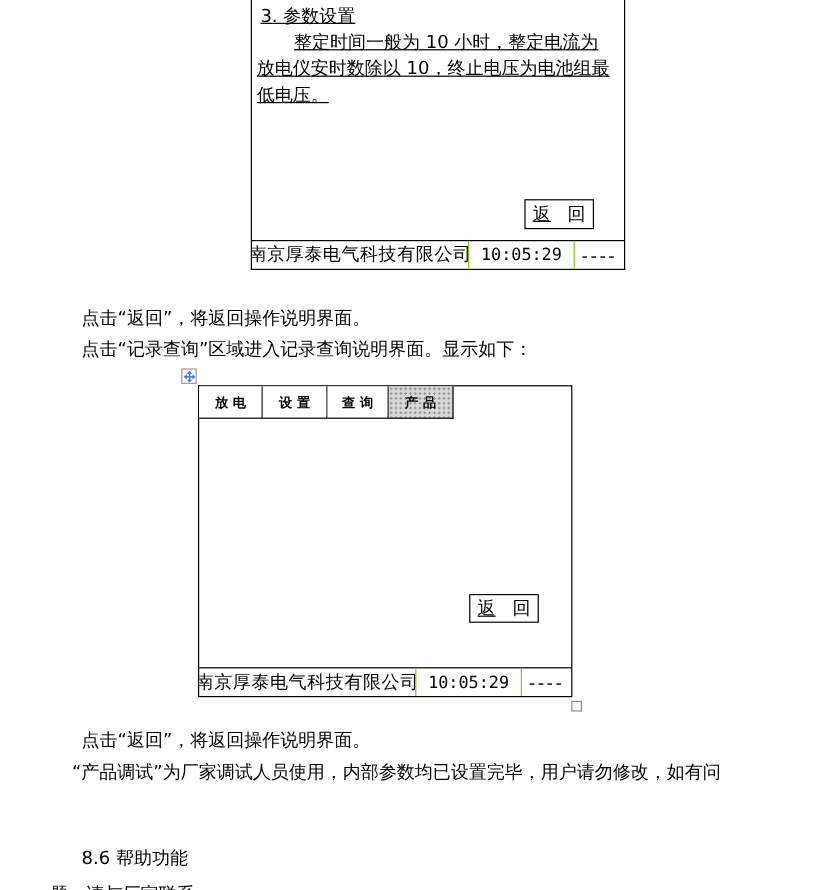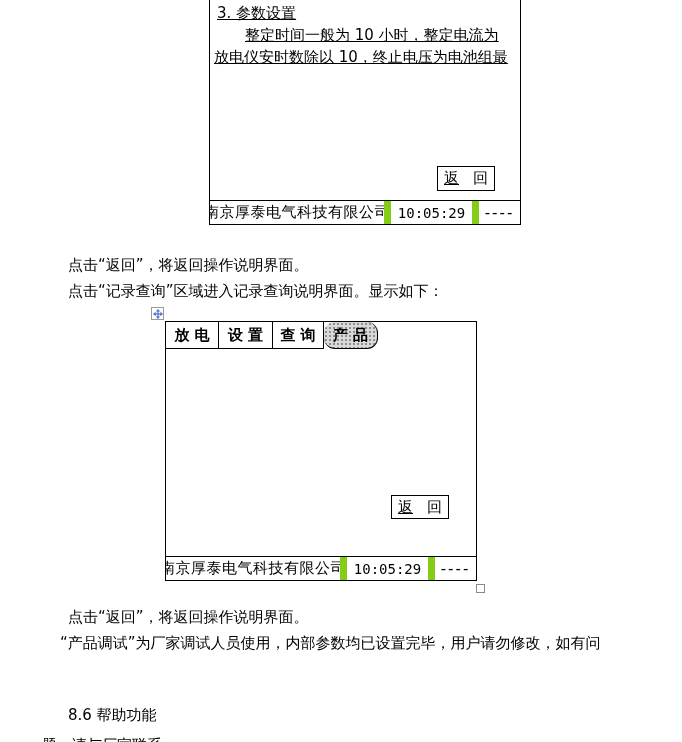--- a/index.html
+++ b/index.html
@@ -28,30 +28,29 @@
   .screen-title { padding-left: 3px; white-space: nowrap; }
   .pline { white-space: nowrap; }
   .pline.indent { padding-left: 31px; }
 
   
   .tabs { display: flex; height: 27px; }
   .tab {
     display: flex; align-items: center; justify-content: center;
     border-right: 1px solid #000000;
     border-bottom: 1px solid #000000;
-    font-weight: bold; font-size: 15px;
+    font-weight: bold; font-size: 11px;
     white-space: nowrap;
     background: #ffffff;
   }
   .tab-1 { width: 53px; } .tab-2 { width: 54px; } .tab-3 { width: 51px; } .tab-4 { width: 54px; }
   .tab.selected {
     background-color: #d9d9d9;
     background-image: radial-gradient(#8f8f8f 1px, rgba(0,0,0,0) 1.1px);
     background-size: 4px 4px;
-    border-radius: 11px;
   }
 
   
   .return-btn {
     position: absolute;
     width: 58px; height: 25px;
     border: 1px solid #000000;
     background: #ffffff;
     display: flex; align-items: center; justify-content: center;
     gap: 14px;
@@ -67,21 +66,21 @@
   .screen-footer {
     position: absolute; left: 0; right: 0; bottom: 0;
     height: 24px;
     border-top: 1px solid #000000;
     display: flex;
     font-size: 15px;
   }
   .fcell {
     display: flex; align-items: center; justify-content: center;
     height: 100%;
-    border-right: 7px solid #84cc16;
+    border-right: 1px solid #84cc16;
     white-space: nowrap; overflow: hidden;
   }
   .fcell.company { width: 181px; letter-spacing: 0.5px; }
   .fcell.time { width: 88px; font-family: "DejaVu Sans Mono", monospace; font-size: 14px; }
   .fcell.dashes { flex: 1; border-right: none; letter-spacing: 2px; }
 
   
   .move-handle {
     position: absolute; left: 151px; top: 307px;
     width: 13px; height: 13px;
@@ -115,20 +114,21 @@
 </head>
 <body>
 
 <div class="page">
 
   <div class="screen screen1">
     <div class="screen-body">
       <div class="screen-title">3. 参数设置</div>
       <div class="pline indent">整定时间一般为 10 小时，整定电流为</div>
       <div class="pline">放电仪安时数除以 10，终止电压为电池组最</div>
+      <div class="pline">低电压。</div>
     </div>
     <div class="return-btn">
       <span class="ul">返</span>
       <span>回</span>
     </div>
     <div class="screen-footer">
       <div class="fcell company">南京厚泰电气科技有限公司</div>
       <div class="fcell time">10:05:29</div>
       <div class="fcell dashes">----</div>
     </div>

